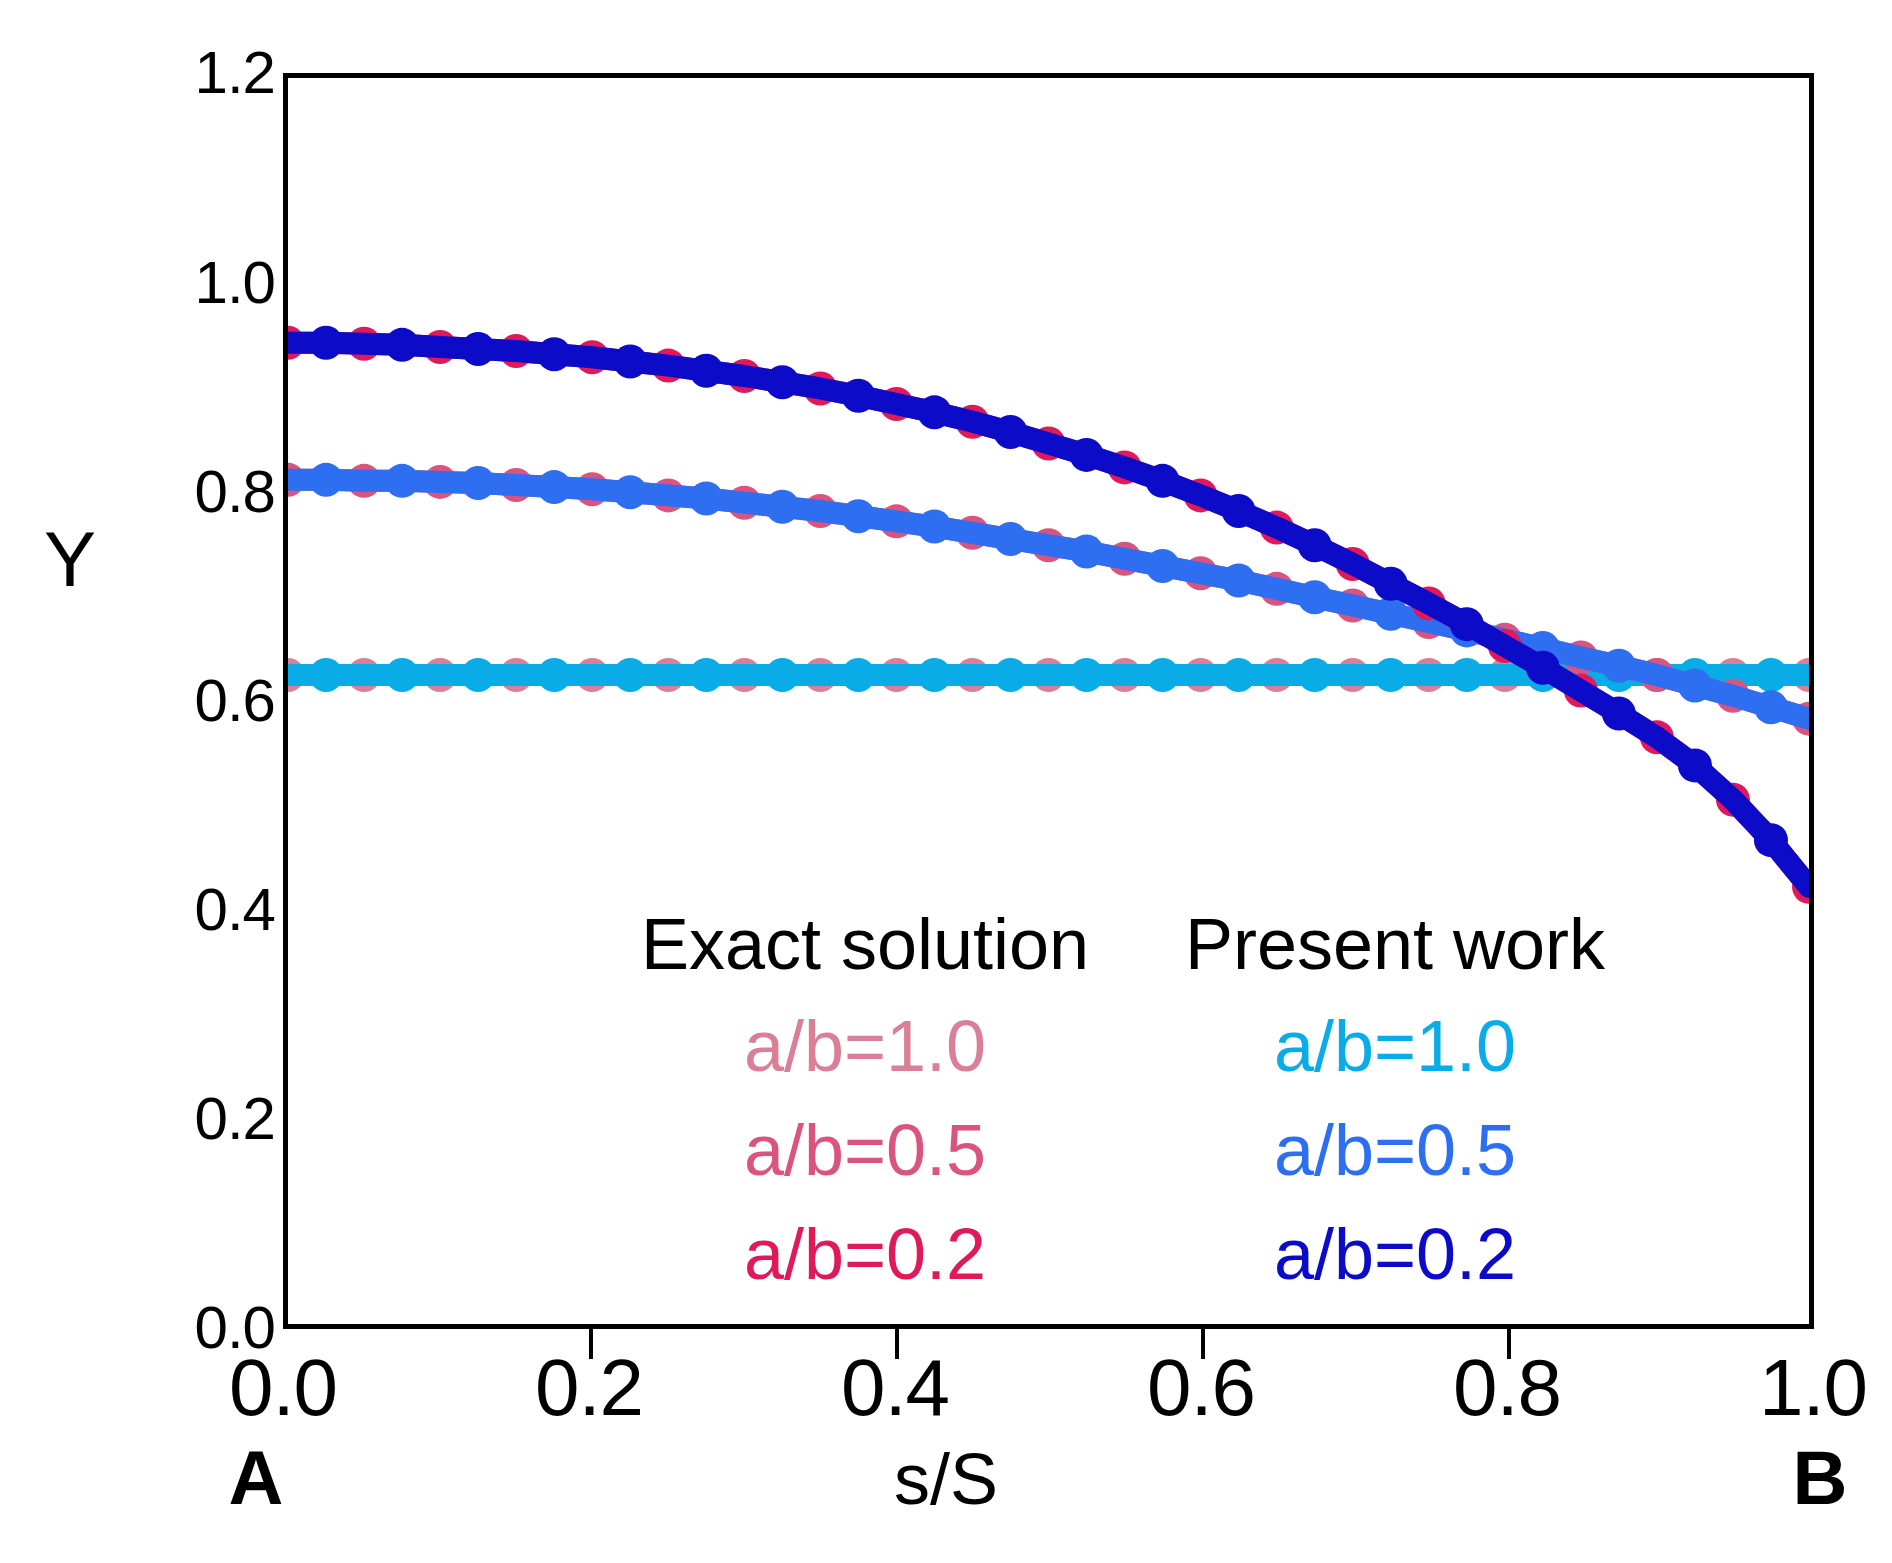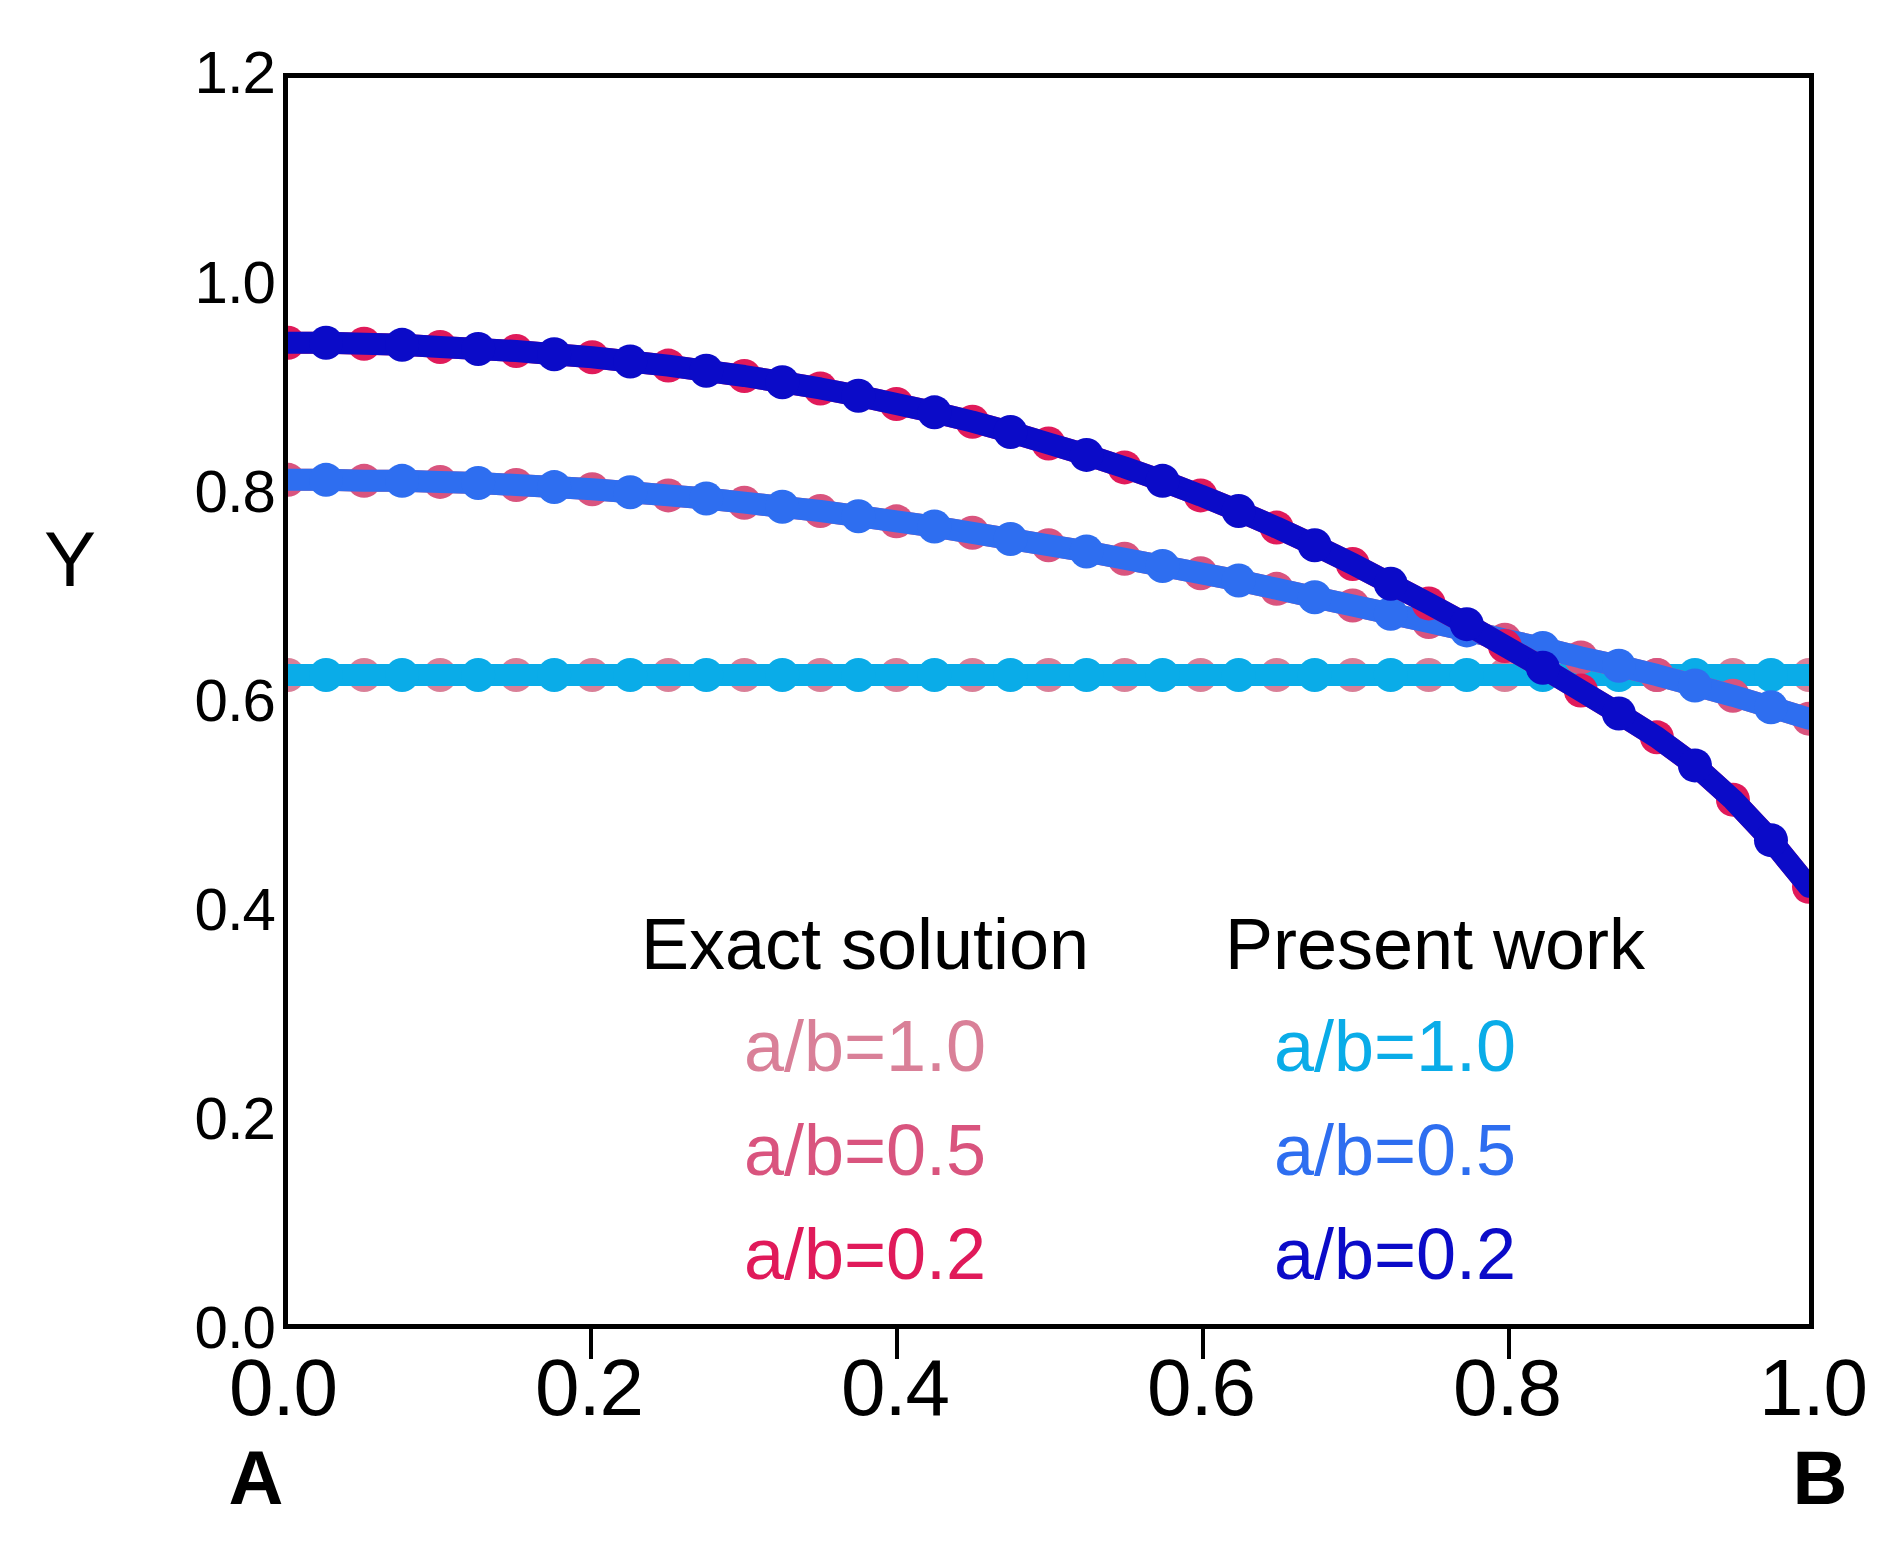--- a/index.html
+++ b/index.html
@@ -42,21 +42,21 @@
   }
   #endpoint-b{
     position:absolute;left:1760px;top:1440px;width:120px;text-align:center;
     font-size:76px;line-height:76px;font-weight:bold;color:#000;
   }
 
   
   #legend{
     position:absolute;left:600px;top:906px;width:1100px;
   }
-  .legend-head-row{display:flex;gap:40px;}
+  .legend-head-row{display:flex;}
   .legend-row{display:flex;margin-top:24px;}
   .legend-col{width:530px;text-align:center;}
   .legend-head{
     font-size:72px;line-height:76px;color:#000;white-space:nowrap;
   }
   .legend-entry{
     font-size:72px;line-height:80px;white-space:nowrap;
   }
 </style>
 </head>
@@ -269,16 +269,17 @@
     <div class="legend-row">
       <div class="legend-col">
         <span class="legend-entry" style="color: rgb(224, 26, 90);">a/b=0.2</span>
       </div>
       <div class="legend-col">
         <span class="legend-entry" style="color: rgb(11, 11, 200);">a/b=0.2</span>
       </div>
     </div>
   </div>
 
+  <div id="x-axis-title">s/S</div>
   <div id="endpoint-a">A</div>
   <div id="endpoint-b">B</div>
 
 </div>
 
 </body></html>

